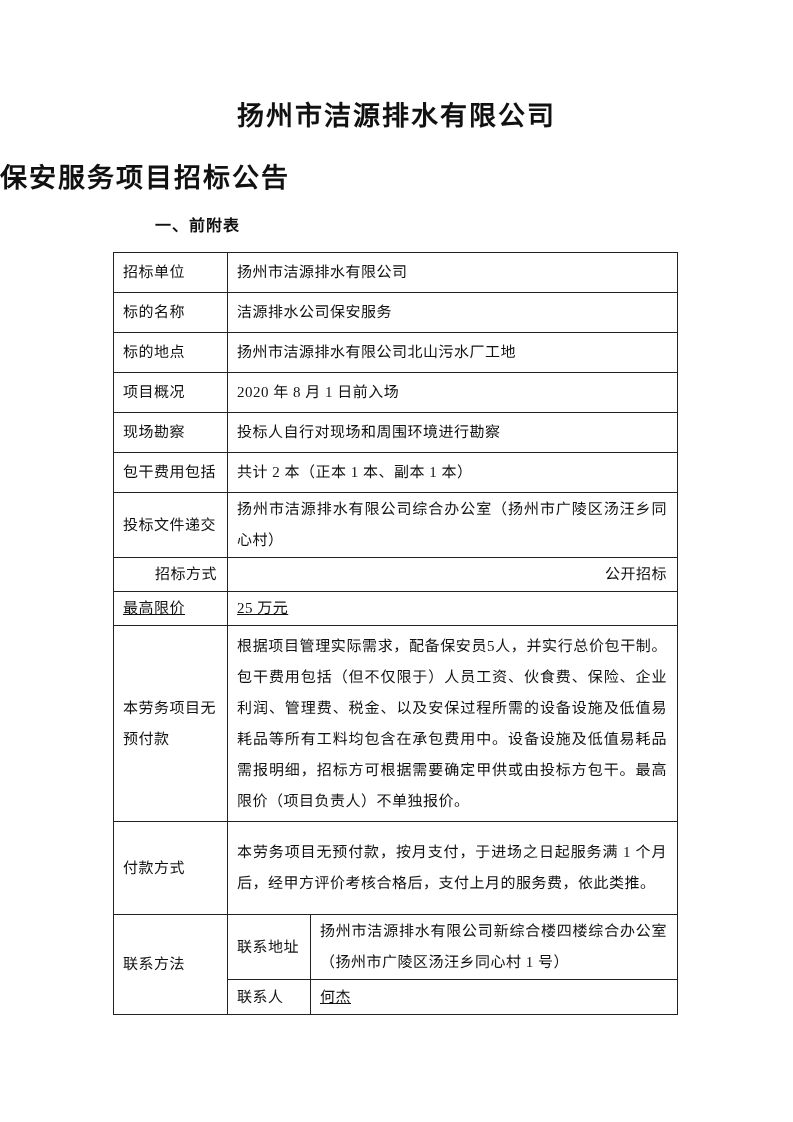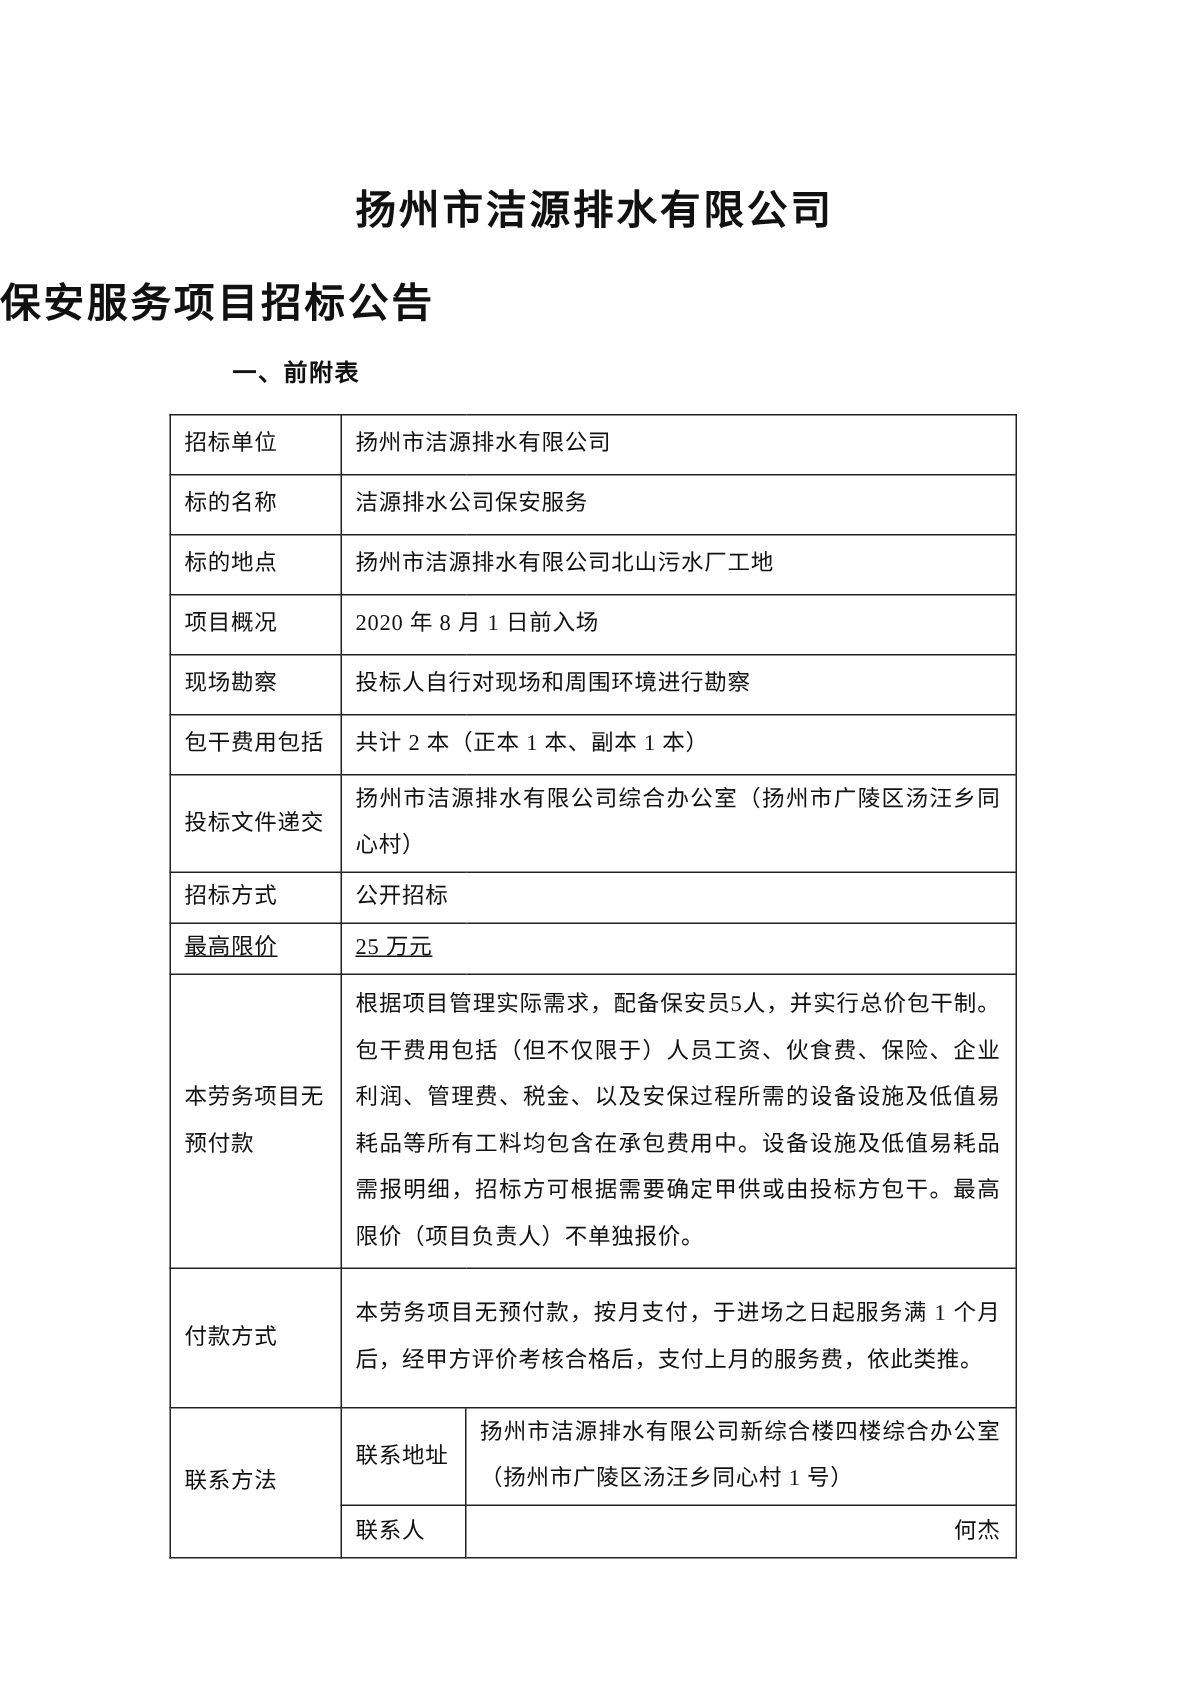--- a/index.html
+++ b/index.html
@@ -12,21 +12,21 @@
     height: 1122px;
     font-family: "Liberation Serif", "DejaVu Serif", serif;
     color: #111111;
     position: relative;
     overflow: hidden;
   }
   .page {
     width: 793px;
     height: 1122px;
     box-sizing: border-box;
-    padding-top: 120px;
+    padding-top: 96px;
   }
   .doc-title {
     text-align: center;
     font-size: 27px;
     font-weight: bold;
     letter-spacing: 2px;
     line-height: 40px;
     margin: 0 0 22px 0;
   }
   .doc-subtitle {
@@ -59,33 +59,34 @@
     padding: 1px 10px 1px 9px;
     box-sizing: border-box;
     word-break: break-all;
   }
   col.c-label  { width: 114px; }
   col.c-sub    { width: 83px;  }
   col.c-value  { width: 367px; }
 
   tr.h45 { height: 40px; }
   tr.h60 { height: 60px; }
-  tr.h30 { height: 30px; }
+  tr.h30 { height: 30px; text-align: right; }
   tr.h32 { height: 32px; text-decoration: underline; }
   tr.h196 { height: 196px; }
   tr.h93 { height: 93px; }
   tr.h64 { height: 64px; }
   tr.h35 { height: 35px; }
 
   td.justify {
     text-align: justify;
     text-align-last: left;
   }
   td.center-val {
-    text-align: right;
+    text-align: left;
+    text-decoration: underline;
   }
 </style>
 </head>
 <body>
 
 <div class="page">
 
   <h1 class="doc-title">扬州市洁源排水有限公司</h1>
   <h2 class="doc-subtitle">保安服务项目招标公告</h2>
 

